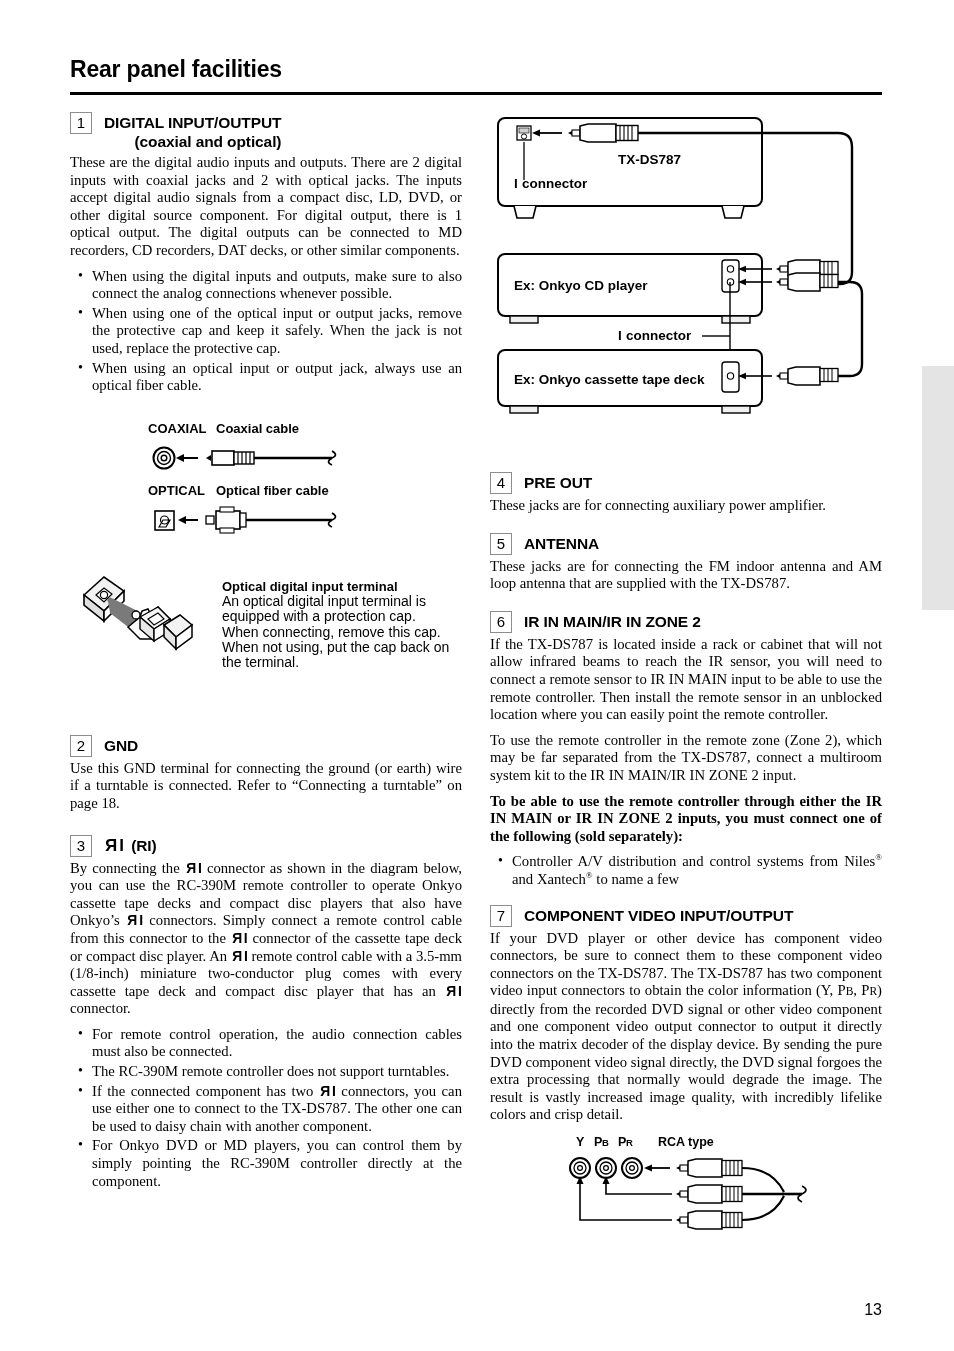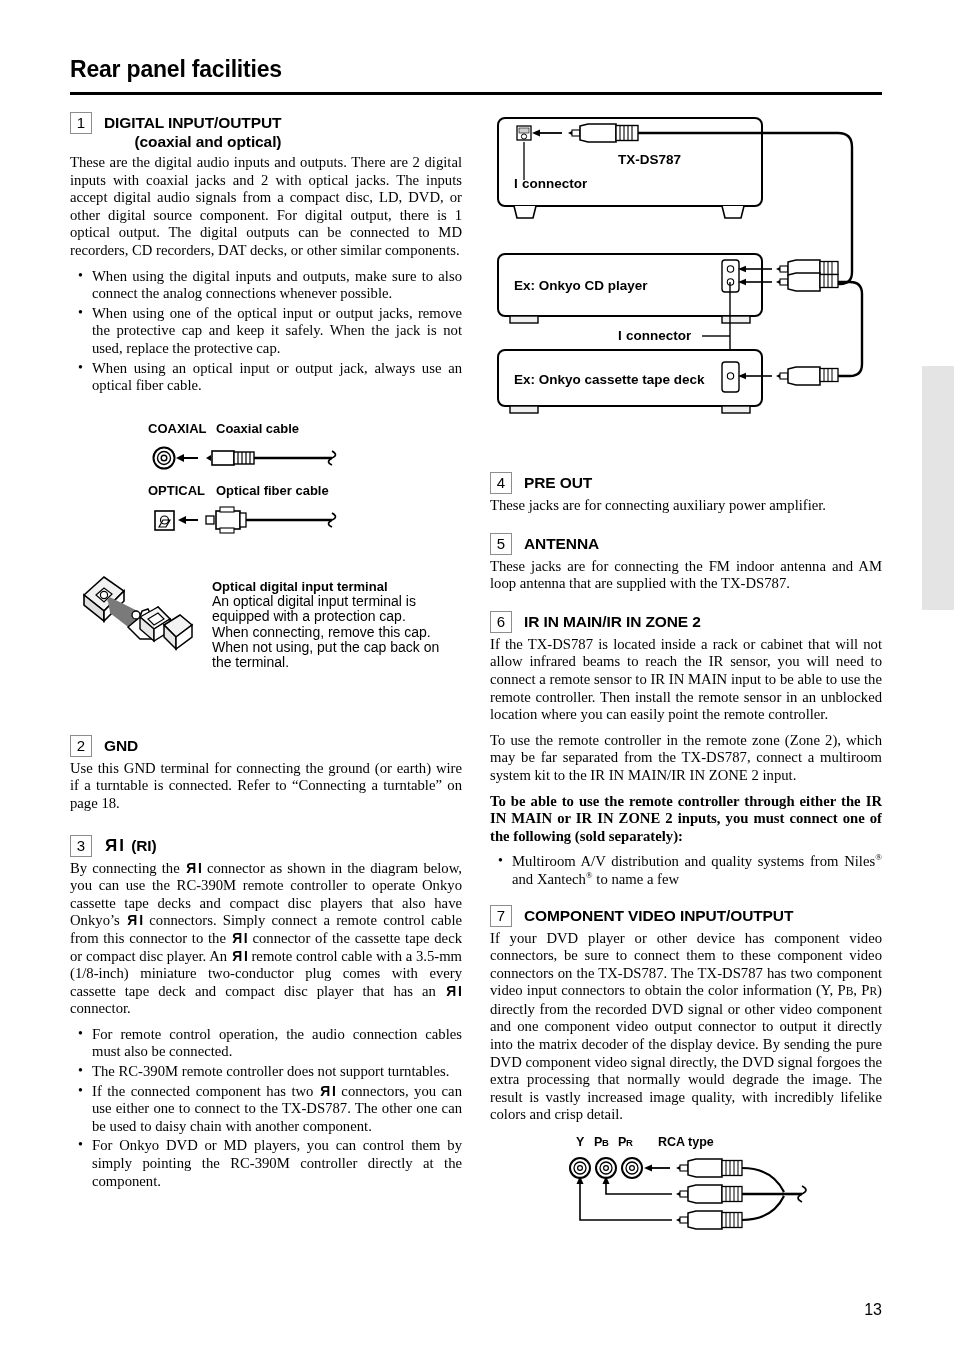--- a/index.html
+++ b/index.html
@@ -84,21 +84,21 @@
   .fig-cables{position:relative;margin:22px 0 0 0;text-align:center;}
   .fig-optterm{position:relative;margin:20px 0 0 0;}
 
   .cap-bold{
     font-family:"Liberation Sans", sans-serif;font-weight:bold;font-size:13px;
   }
   .cap-reg{
     font-family:"Liberation Sans", sans-serif;font-size:14px;line-height:15.4px;
   }
 
-  .optterm-row{display:flex;gap:14px;align-items:flex-start;}
+  .optterm-row{display:flex;gap:24px;align-items:flex-start;}
   .optterm-text{padding-top:12px;width:228px;}
 
   
   .pageno{
     position:absolute;right:72px;bottom:32px;
     font-family:"Liberation Sans", sans-serif;font-size:16px;font-weight:normal;
   }
 
   .fig-label{
     font-family:"Liberation Sans", sans-serif;font-weight:bold;font-size:13px;
@@ -354,21 +354,21 @@
 
     <div class="sec" style="margin-top:18px;">
       <div class="sec-head">
         <div class="numbox">6</div>
         <div class="sec-title">IR IN MAIN/IR IN ZONE 2</div>
       </div>
       <p class="body">If the TX-DS787 is located inside a rack or cabinet that will not allow infrared beams to reach the IR sensor, you will need to connect a remote sensor to IR IN MAIN input to be able to use the remote controller. Then install the remote sensor in an unblocked location where you can easily point the remote controller.</p>
       <p class="body">To use the remote controller in the remote zone (Zone 2), which may be far separated from the TX-DS787, connect a multiroom system kit to the IR IN MAIN/IR IN ZONE 2 input.</p>
       <p class="body bold" style="">To be able to use the remote controller through either the IR IN MAIN or IR IN ZONE 2 inputs, you must connect one of the following (sold separately):</p>
       <ul class="bullets">
-        <li><span>Multiroom A/V distribution and quality systems from Niles</span><sup>®</sup><span> and Xantech</span><sup>®</sup><span> to name a few</span></li>
+        <li><span>Controller A/V distribution and control systems from Niles</span><sup>®</sup><span> and Xantech</span><sup>®</sup><span> to name a few</span></li>
       </ul>
     </div>
 
     <div class="sec" style="margin-top:16px;">
       <div class="sec-head">
         <div class="numbox">7</div>
         <div class="sec-title">COMPONENT VIDEO INPUT/OUTPUT</div>
       </div>
       <p class="body"><span>If your DVD player or other device has component video connectors, be sure to connect them to these component video connectors on the TX-DS787. The TX-DS787 has two component video input connectors to obtain the color information (Y, P</span><span class="smallcap">B</span><span>, P</span><span class="smallcap">R</span><span>) directly from the recorded DVD signal or other video component and one component video output connector to output it directly into the matrix decoder of the display device. By sending the pure DVD component video signal directly, the DVD signal forgoes the extra processing that normally would degrade the image. The result is vastly increased image quality, with incredibly lifelike colors and crisp detail.</span></p>
 

